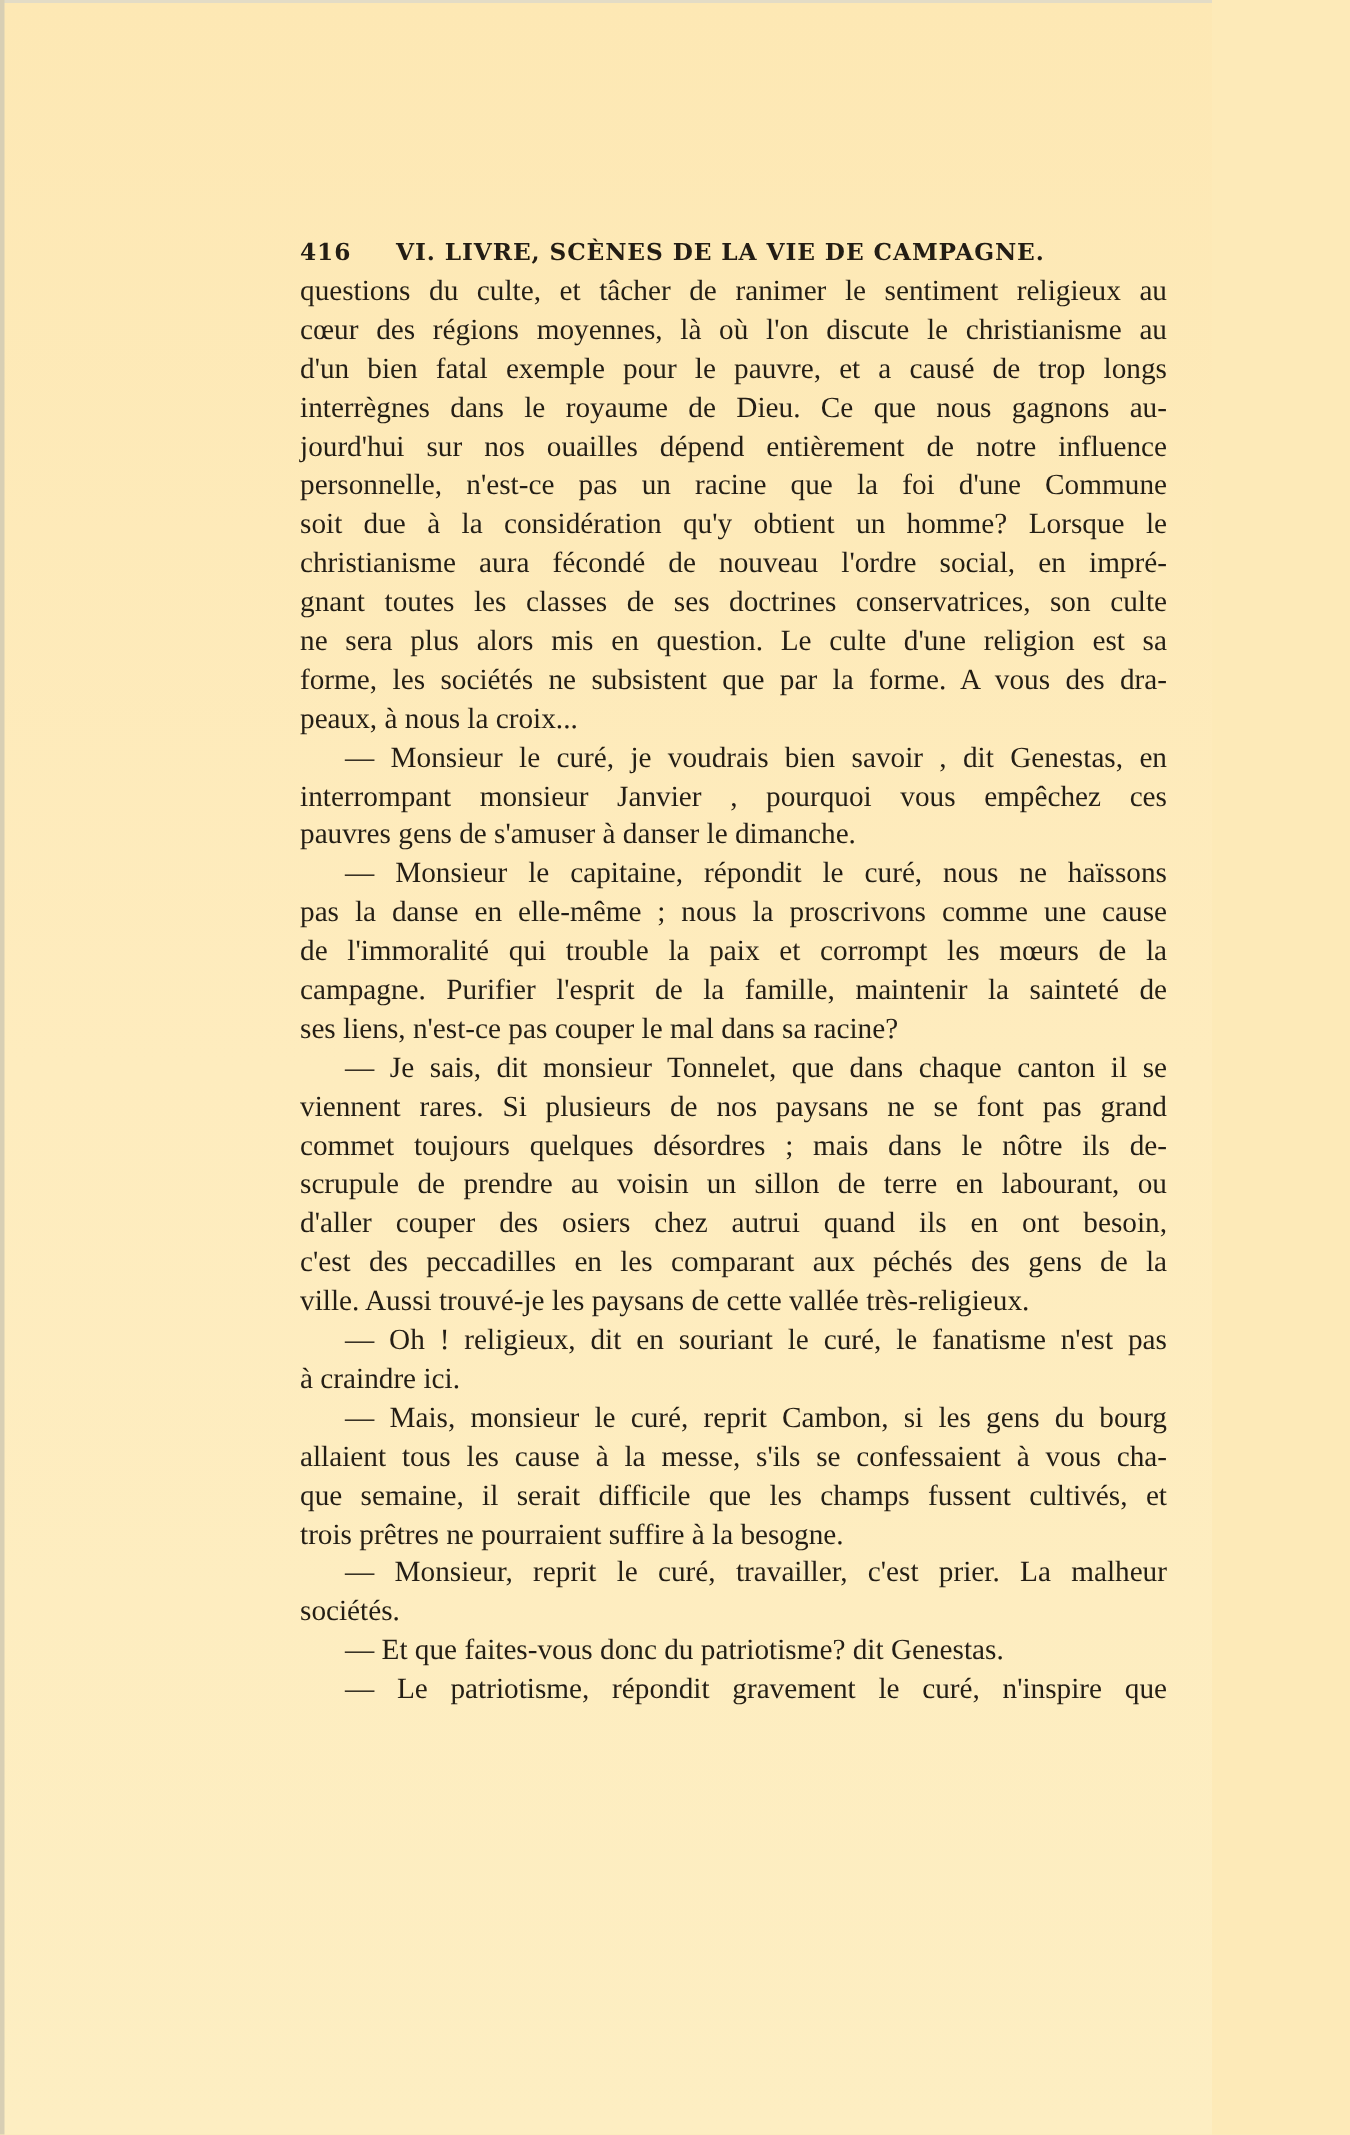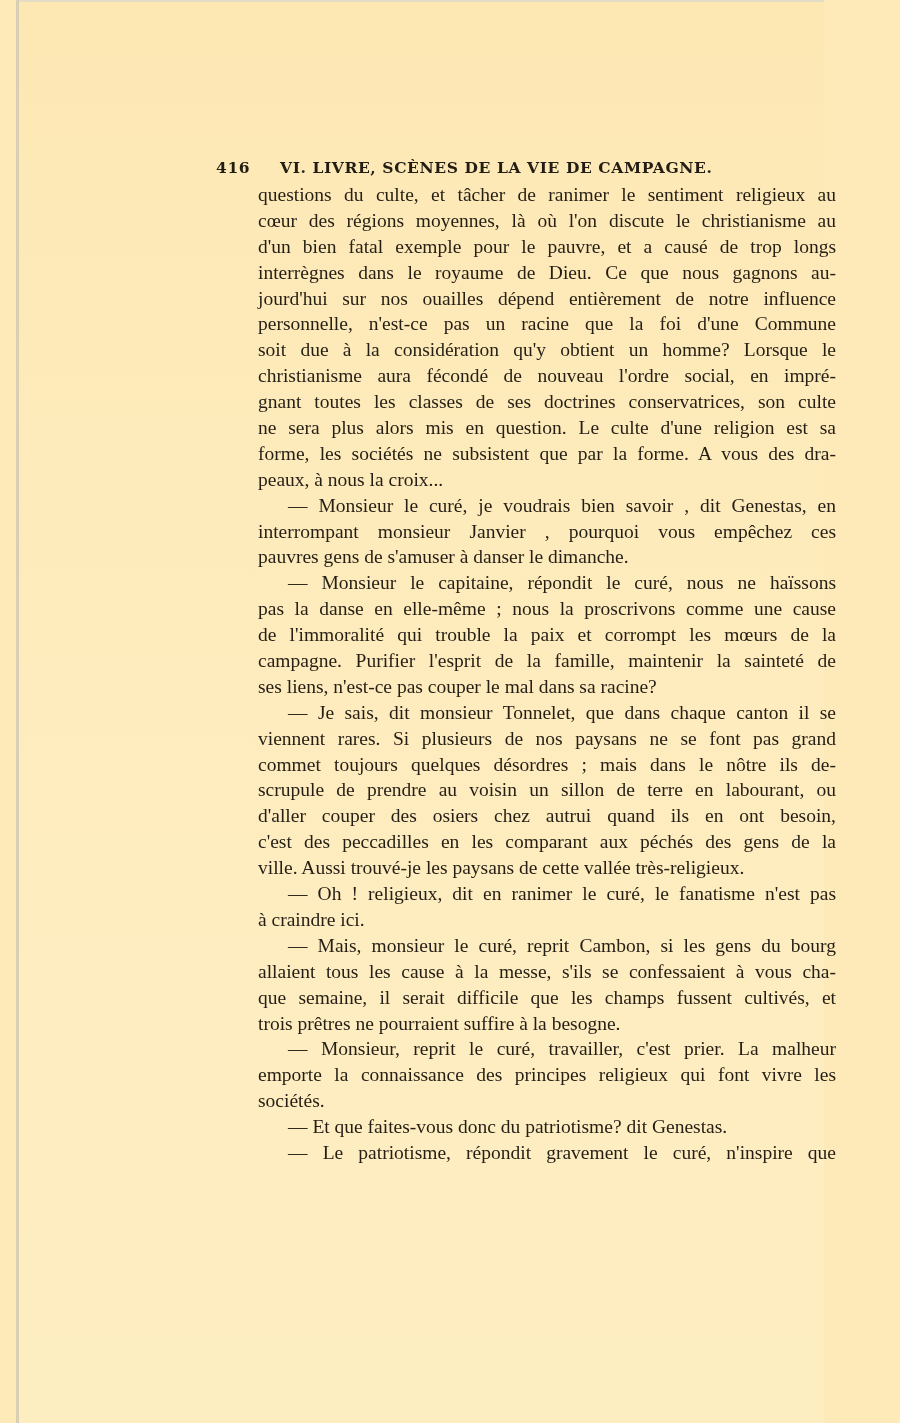--- a/index.html
+++ b/index.html
@@ -8,21 +8,21 @@
     }
     body {
       width: 900px;
       height: 1423px;
       background: #fdeab8;
       position: relative;
       overflow: hidden;
     }
     .page {
       position: absolute;
-      left: 16px; top: 0;
+      left: 0; top: 0;
       width: 808px; height: 1423px;
       background: linear-gradient(180deg, #fde8b4 0%, #feecbe 50%, #fdeec2 100%);
       box-shadow: inset 3px 0 0 #d8cfb4, inset 0 2px 0 #e3dcc6;
     }
     .running-head {
       position: absolute;
       left: 200px;
       top: 158px;
       width: 578px;
       height: 24px;
@@ -42,21 +42,20 @@
     }
     .text-block {
       position: absolute;
       left: 200px;
       top: 182px;
       width: 578px;
       font-family: "Liberation Serif", serif;
       font-size: 19.5px;
       line-height: 25.9px;
       color: #241e15;
-      margin-left: 42px;
     }
     .line {
       display: block;
       height: 25.9px;
       white-space: nowrap;
       text-align: justify;
       text-align-last: justify;
     }
     .line.last {
       text-align-last: left;
@@ -94,25 +93,24 @@
       <span class="line">de l'immoralité qui trouble la paix et corrompt les mœurs de la</span>
       <span class="line">campagne. Purifier l'esprit de la famille, maintenir la sainteté de</span>
       <span class="line last">ses liens, n'est-ce pas couper le mal dans sa racine?</span>
       <span class="line indent">— Je sais, dit monsieur Tonnelet, que dans chaque canton il se</span>
       <span class="line">viennent rares. Si plusieurs de nos paysans ne se font pas grand</span>
       <span class="line">commet toujours quelques désordres ; mais dans le nôtre ils de-</span>
       <span class="line">scrupule de prendre au voisin un sillon de terre en labourant, ou</span>
       <span class="line">d'aller couper des osiers chez autrui quand ils en ont besoin,</span>
       <span class="line">c'est des peccadilles en les comparant aux péchés des gens de la</span>
       <span class="line last">ville. Aussi trouvé-je les paysans de cette vallée très-religieux.</span>
-      <span class="line indent">— Oh ! religieux, dit en ranimer le curé, le fanatisme n'est pas</span>
+      <span class="line indent">— Oh ! religieux, dit en souriant le curé, le fanatisme n'est pas</span>
       <span class="line last">à craindre ici.</span>
       <span class="line indent">— Mais, monsieur le curé, reprit Cambon, si les gens du bourg</span>
       <span class="line">allaient tous les cause à la messe, s'ils se confessaient à vous cha-</span>
       <span class="line">que semaine, il serait difficile que les champs fussent cultivés, et</span>
       <span class="line last">trois prêtres ne pourraient suffire à la besogne.</span>
       <span class="line indent">— Monsieur, reprit le curé, travailler, c'est prier. La malheur</span>
-      <span class="line">emporte la connaissance des principes religieux qui font vivre les</span>
       <span class="line last">sociétés.</span>
       <span class="line indent last">— Et que faites-vous donc du patriotisme? dit Genestas.</span>
       <span class="line indent">— Le patriotisme, répondit gravement le curé, n'inspire que</span>
     </div>
 </div>
 
 </body></html>

